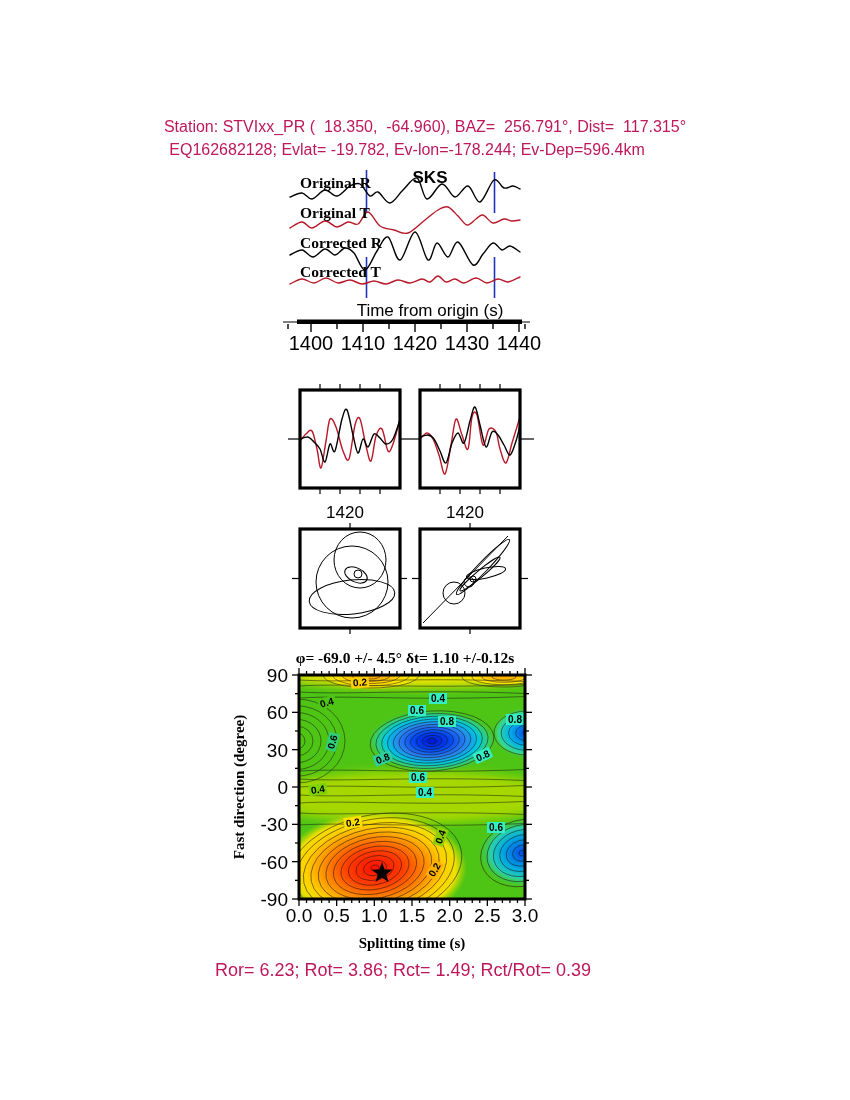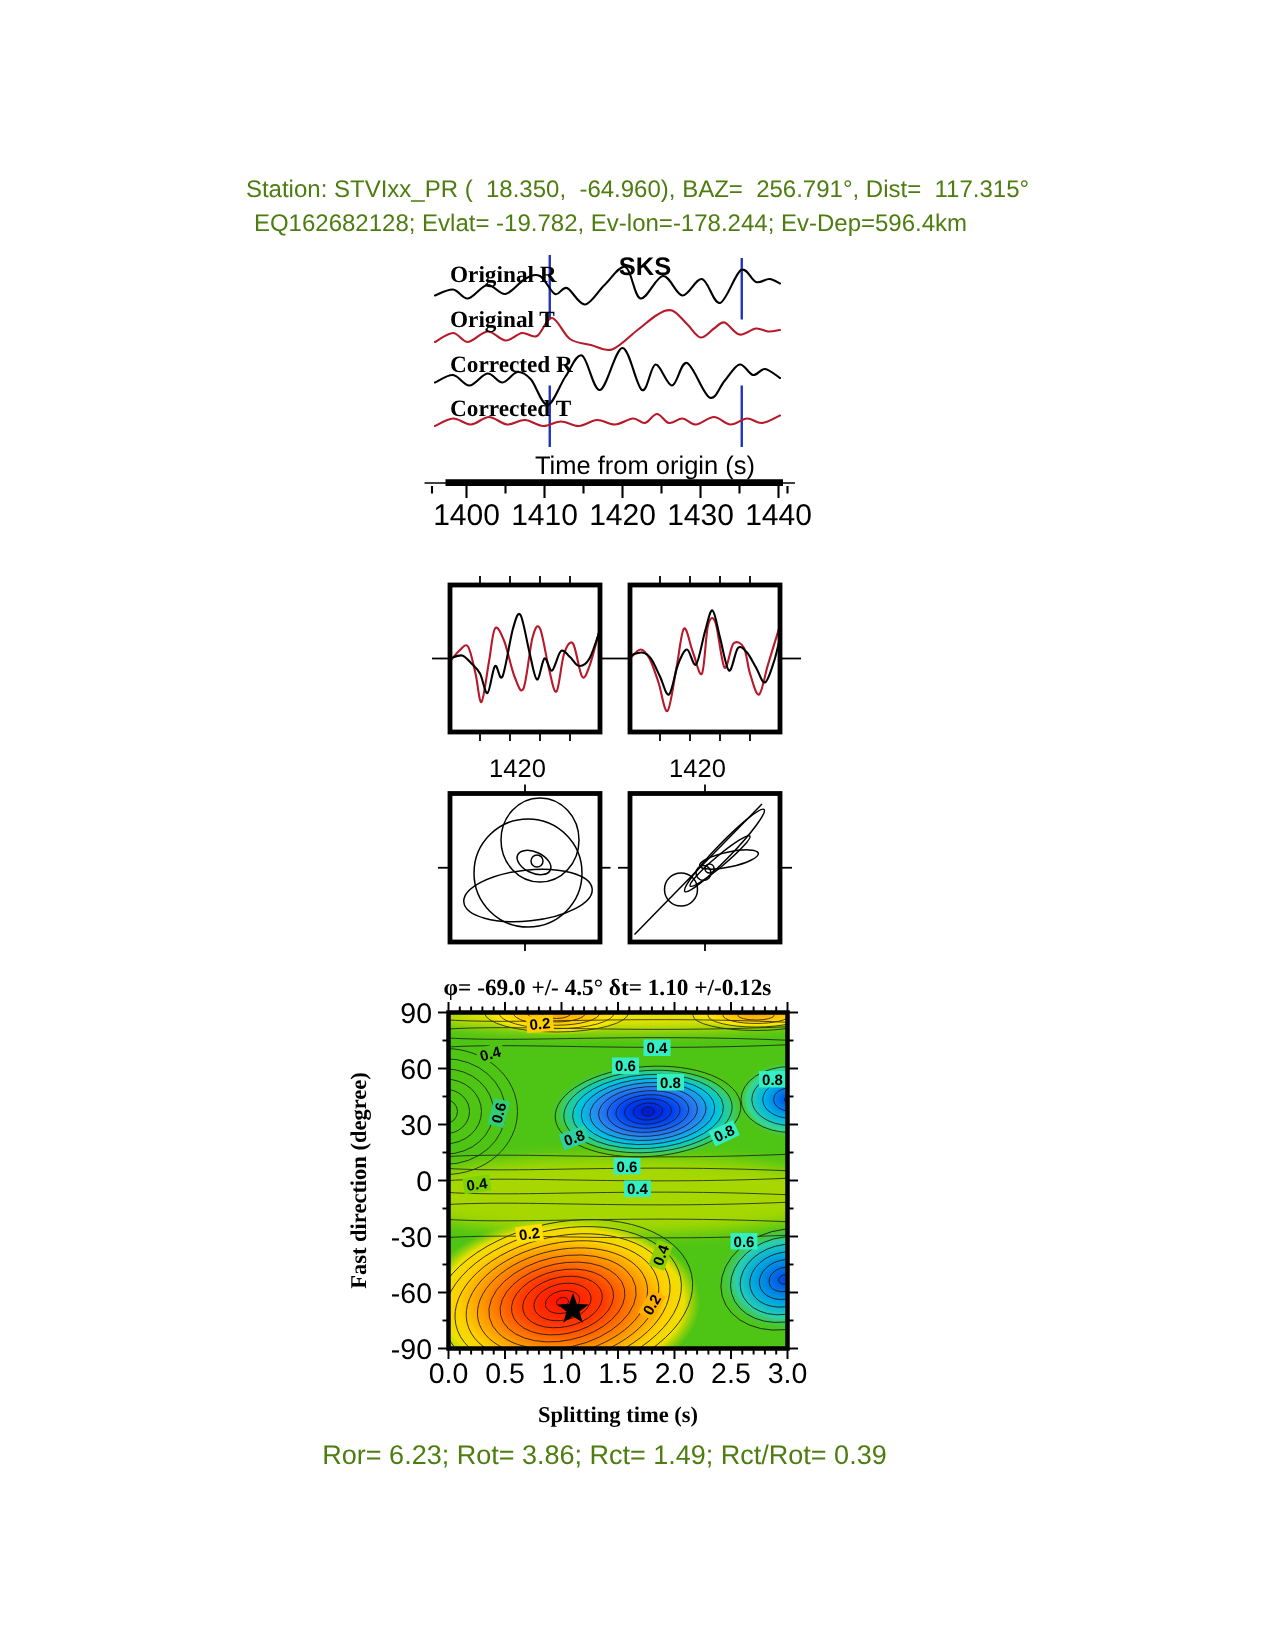--- a/index.html
+++ b/index.html
@@ -1,17 +1,17 @@
 <!DOCTYPE html>
 <html><head>
 <meta charset="utf-8">
 <style>
   html,body{margin:0;padding:0;background:#fff;}
   .page{position:relative;width:850px;height:1100px;background:#ffffff;overflow:hidden;
-        font-family:"Liberation Sans",sans-serif;color:#4d7c0f;}
+        font-family:"Liberation Sans",sans-serif;color:#be185d;}
   .hdr{position:absolute;left:0;width:850px;text-align:center;font-size:16px;white-space:pre;}
   .hdr.l1{top:118px;}
   .hdr.l2{top:141px;transform:translateX(-18px);}
   .stats{position:absolute;left:0;width:850px;top:960px;text-align:center;font-size:18px;
          transform:translateX(-22px);}
   svg{position:absolute;overflow:visible;}
   svg.wave{left:280px;top:158px;}
   svg.cmp{left:288px;top:378px;}
   svg.pm{left:288px;top:518px;}
   svg.contour{left:228px;top:645px;}

